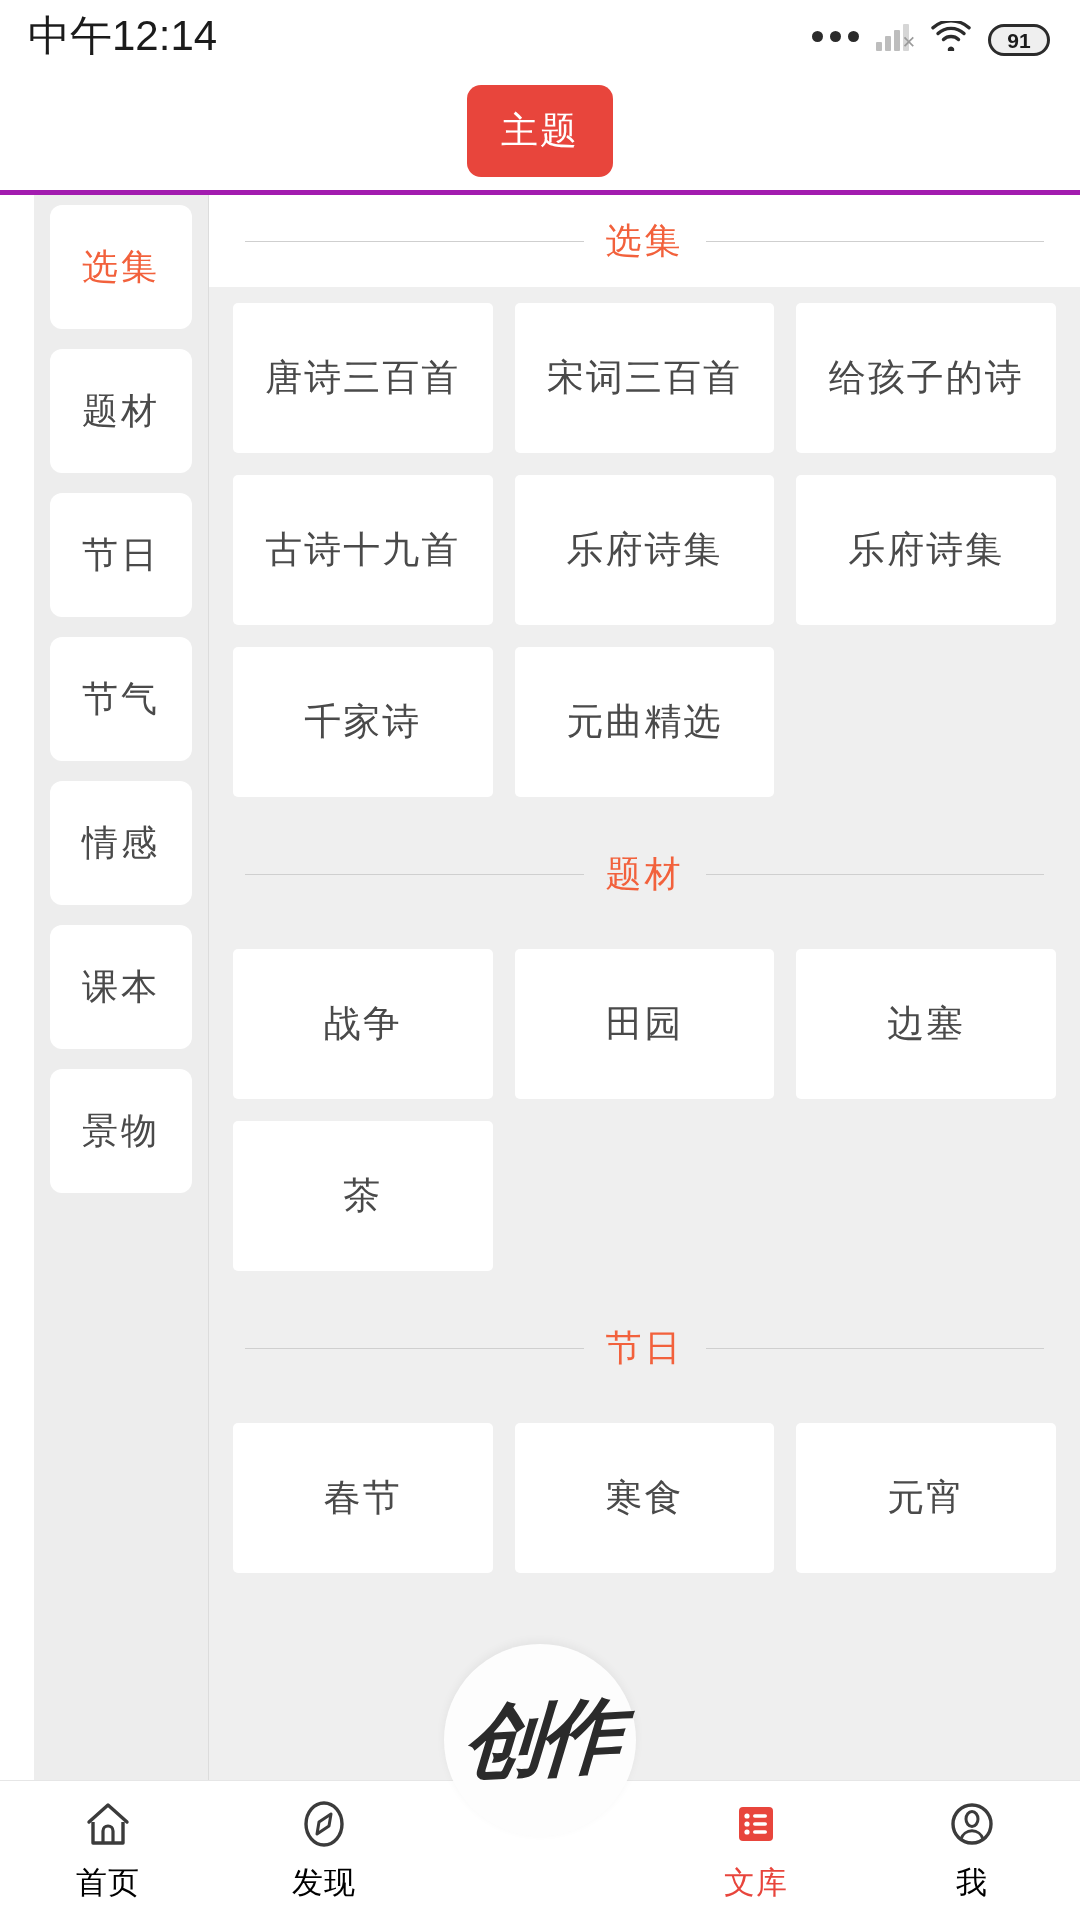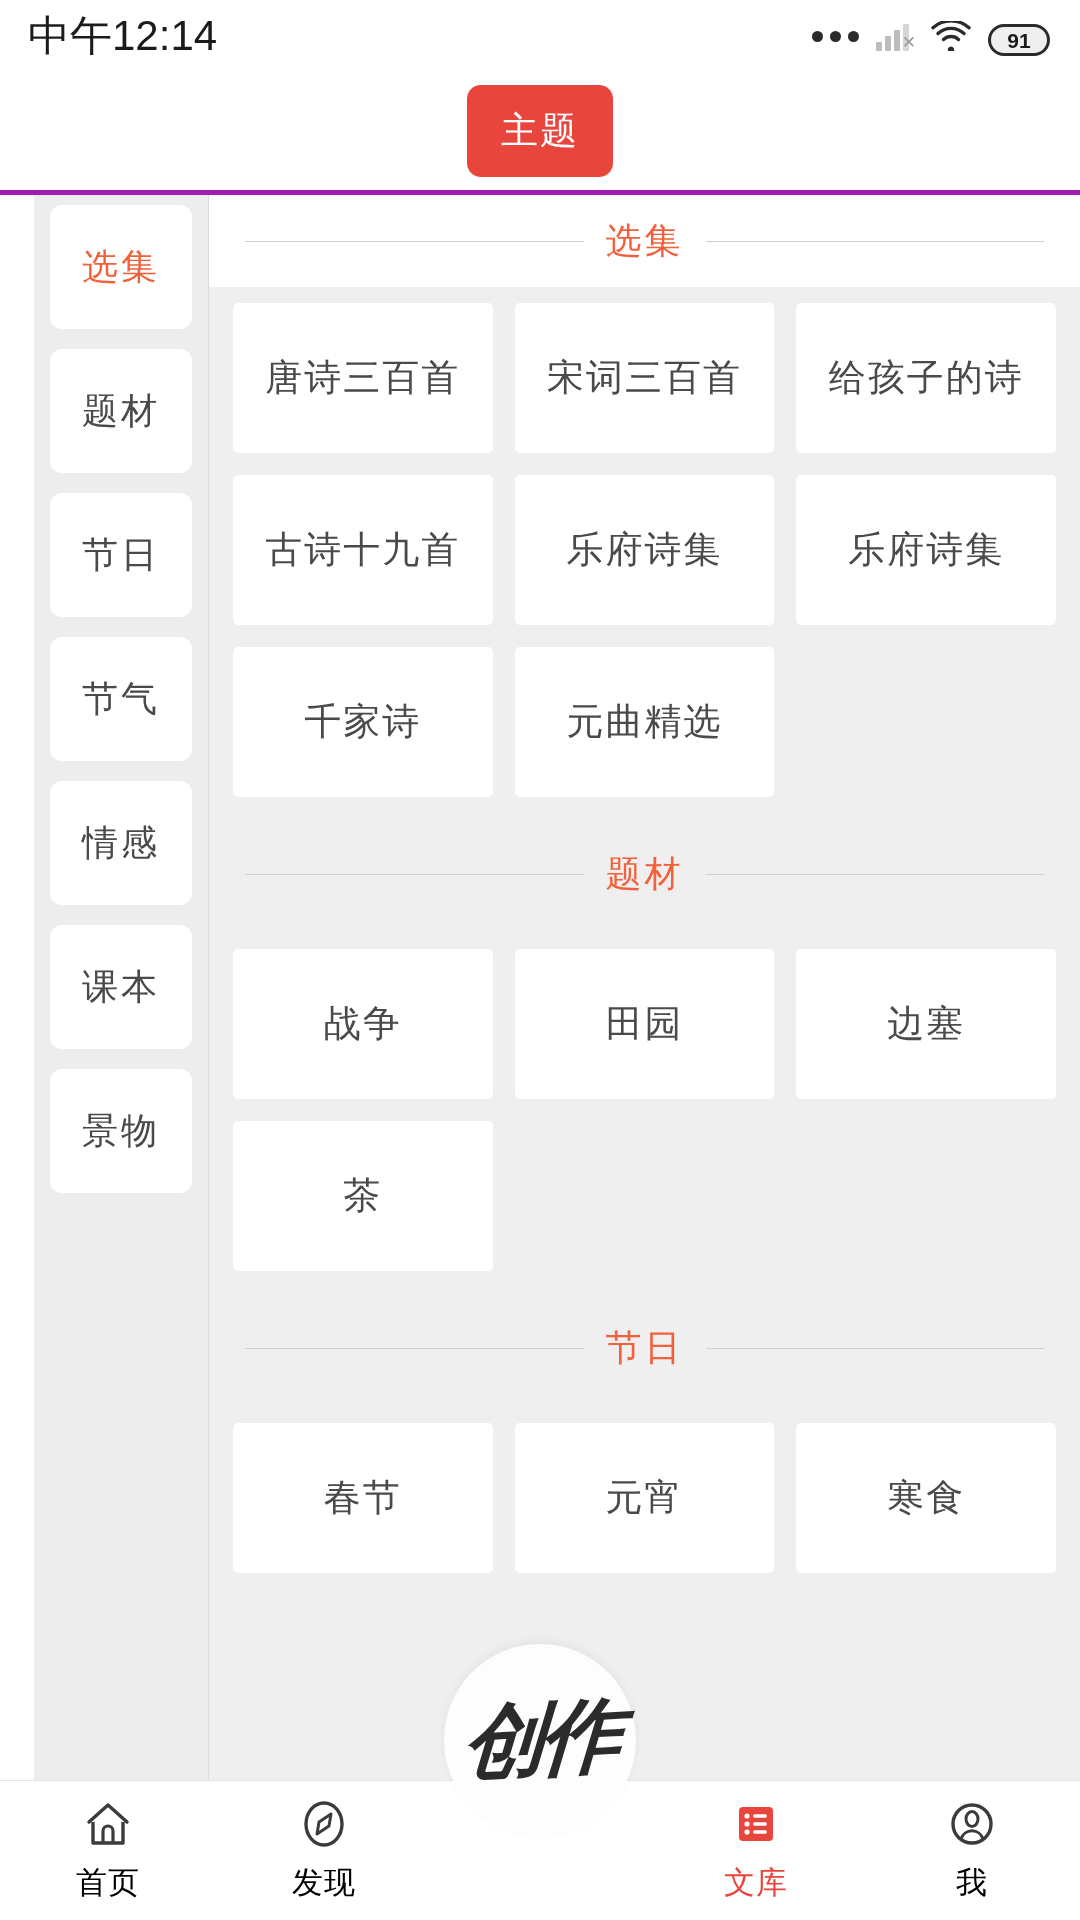--- a/index.html
+++ b/index.html
@@ -196,22 +196,22 @@
         <div class="cell empty"></div>
       </div>
 
       <div class="sec-head onGray">
         <span class="line"></span>
         <span class="title">节日</span>
         <span class="line"></span>
       </div>
       <div class="grid">
         <div class="cell">春节</div>
+        <div class="cell">寒食</div>
         <div class="cell">元宵</div>
-        <div class="cell">寒食</div>
       </div>
 
     </div>
   </div>
 
   <div class="fab">
     <span class="fab-text">创作</span>
   </div>
 
   <div class="bottomnav">

